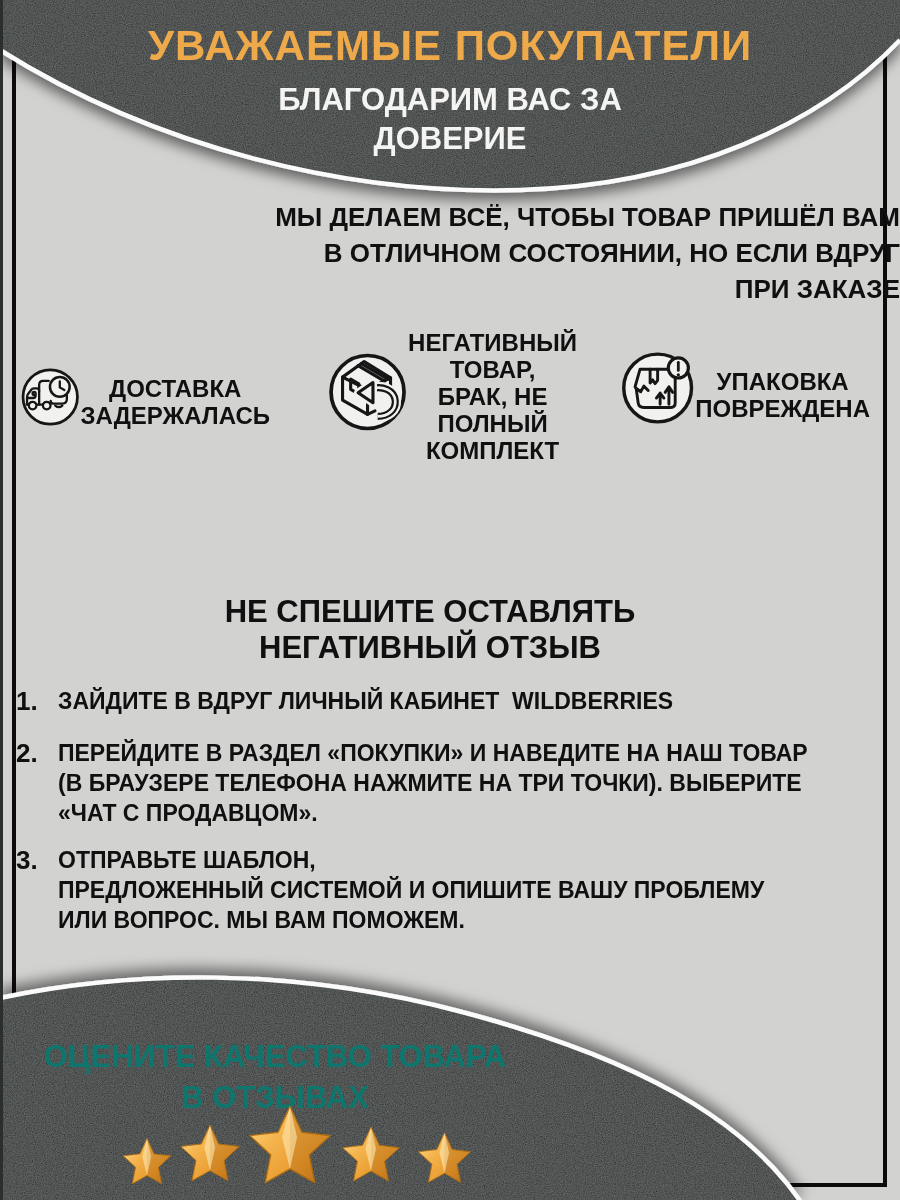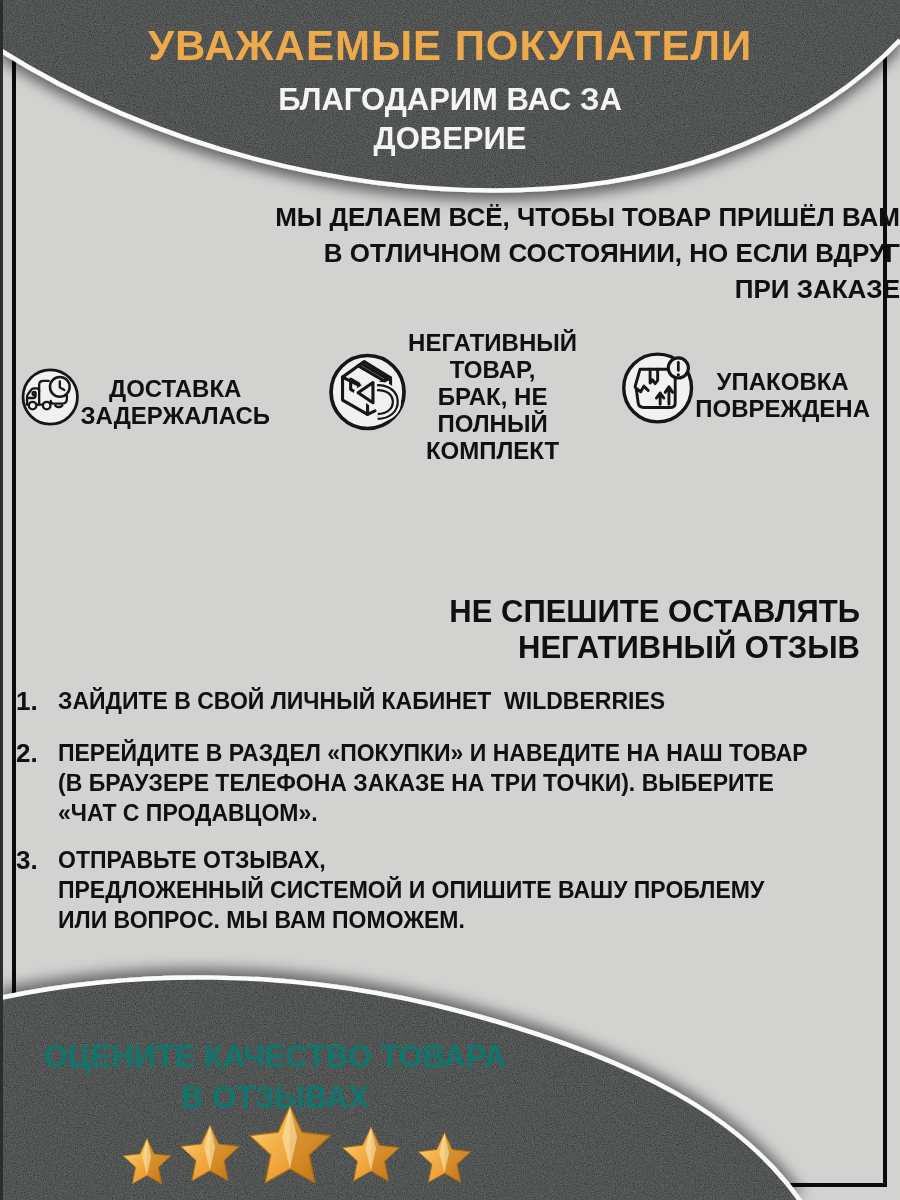--- a/index.html
+++ b/index.html
@@ -30,21 +30,21 @@
   }
   .issue{position:absolute;display:flex;flex-direction:row;align-items:center;z-index:3;}
   #issue1{left:20px;top:304px;width:250px;}
   #issue2{left:327px;top:296px;width:250px;}
   #issue3{left:620px;top:294px;width:250px;}
   .issue .lbl{
     font-size:24px;line-height:27px;text-align:center;white-space:pre-line;margin-top:9px;
   }
   #issue3 .lbl{margin-top:13px;}
   .warning{
-    position:absolute;top:594px;left:0;width:860px;text-align:right;z-index:3;
+    position:absolute;top:594px;left:0;width:860px;text-align:center;z-index:3;
     font-size:31px;line-height:36px;white-space:pre-line;
   }
   .steps{position:absolute;left:16px;top:686px;width:856px;z-index:3;}
   .step{display:grid;grid-template-columns:42px 1fr;margin-bottom:17px;}
   .step:first-child{margin-bottom:21px;}
   .step .num{font-size:26px;}
   .step .txt{font-size:23px;line-height:30px;white-space:pre-wrap;}
   .ftr-text{
     position:absolute;left:0;top:1036px;width:550px;text-align:center;z-index:3;
     font-size:31px;line-height:41px;color:#0f766e;white-space:pre-line;
@@ -173,31 +173,31 @@
     <div class="lbl">УПАКОВКА
 ПОВРЕЖДЕНА</div>
   </div>
 
   <div class="warning">НЕ СПЕШИТЕ ОСТАВЛЯТЬ
 НЕГАТИВНЫЙ ОТЗЫВ</div>
 
   <div class="steps">
     <div class="step">
       <div class="num">1.</div>
-      <div class="txt">ЗАЙДИТЕ В СВОЙ ЛИЧНЫЙ КАБИНЕТ  WILDBERRIES</div>
+      <div class="txt">ЗАЙДИТЕ В ВДРУГ ЛИЧНЫЙ КАБИНЕТ  WILDBERRIES</div>
     </div>
     <div class="step">
       <div class="num">2.</div>
       <div class="txt">ПЕРЕЙДИТЕ В РАЗДЕЛ «ПОКУПКИ» И НАВЕДИТЕ НА НАШ ТОВАР
-(В БРАУЗЕРЕ ТЕЛЕФОНА ЗАКАЗЕ НА ТРИ ТОЧКИ). ВЫБЕРИТЕ
+(В БРАУЗЕРЕ ТЕЛЕФОНА НАЖМИТЕ НА ТРИ ТОЧКИ). ВЫБЕРИТЕ
 «ЧАТ С ПРОДАВЦОМ».</div>
     </div>
     <div class="step">
       <div class="num">3.</div>
-      <div class="txt">ОТПРАВЬТЕ ОТЗЫВАХ,
+      <div class="txt">ОТПРАВЬТЕ ШАБЛОН,
 ПРЕДЛОЖЕННЫЙ СИСТЕМОЙ И ОПИШИТЕ ВАШУ ПРОБЛЕМУ
 ИЛИ ВОПРОС. МЫ ВАМ ПОМОЖЕМ.</div>
     </div>
   </div>
 
   <div class="ftr-text">ОЦЕНИТЕ КАЧЕСТВО ТОВАРА
 В ОТЗЫВАХ</div>
 
   <svg class="star" id="star1" viewBox="0 0 100 100">
       <use href="#starsym"></use>

